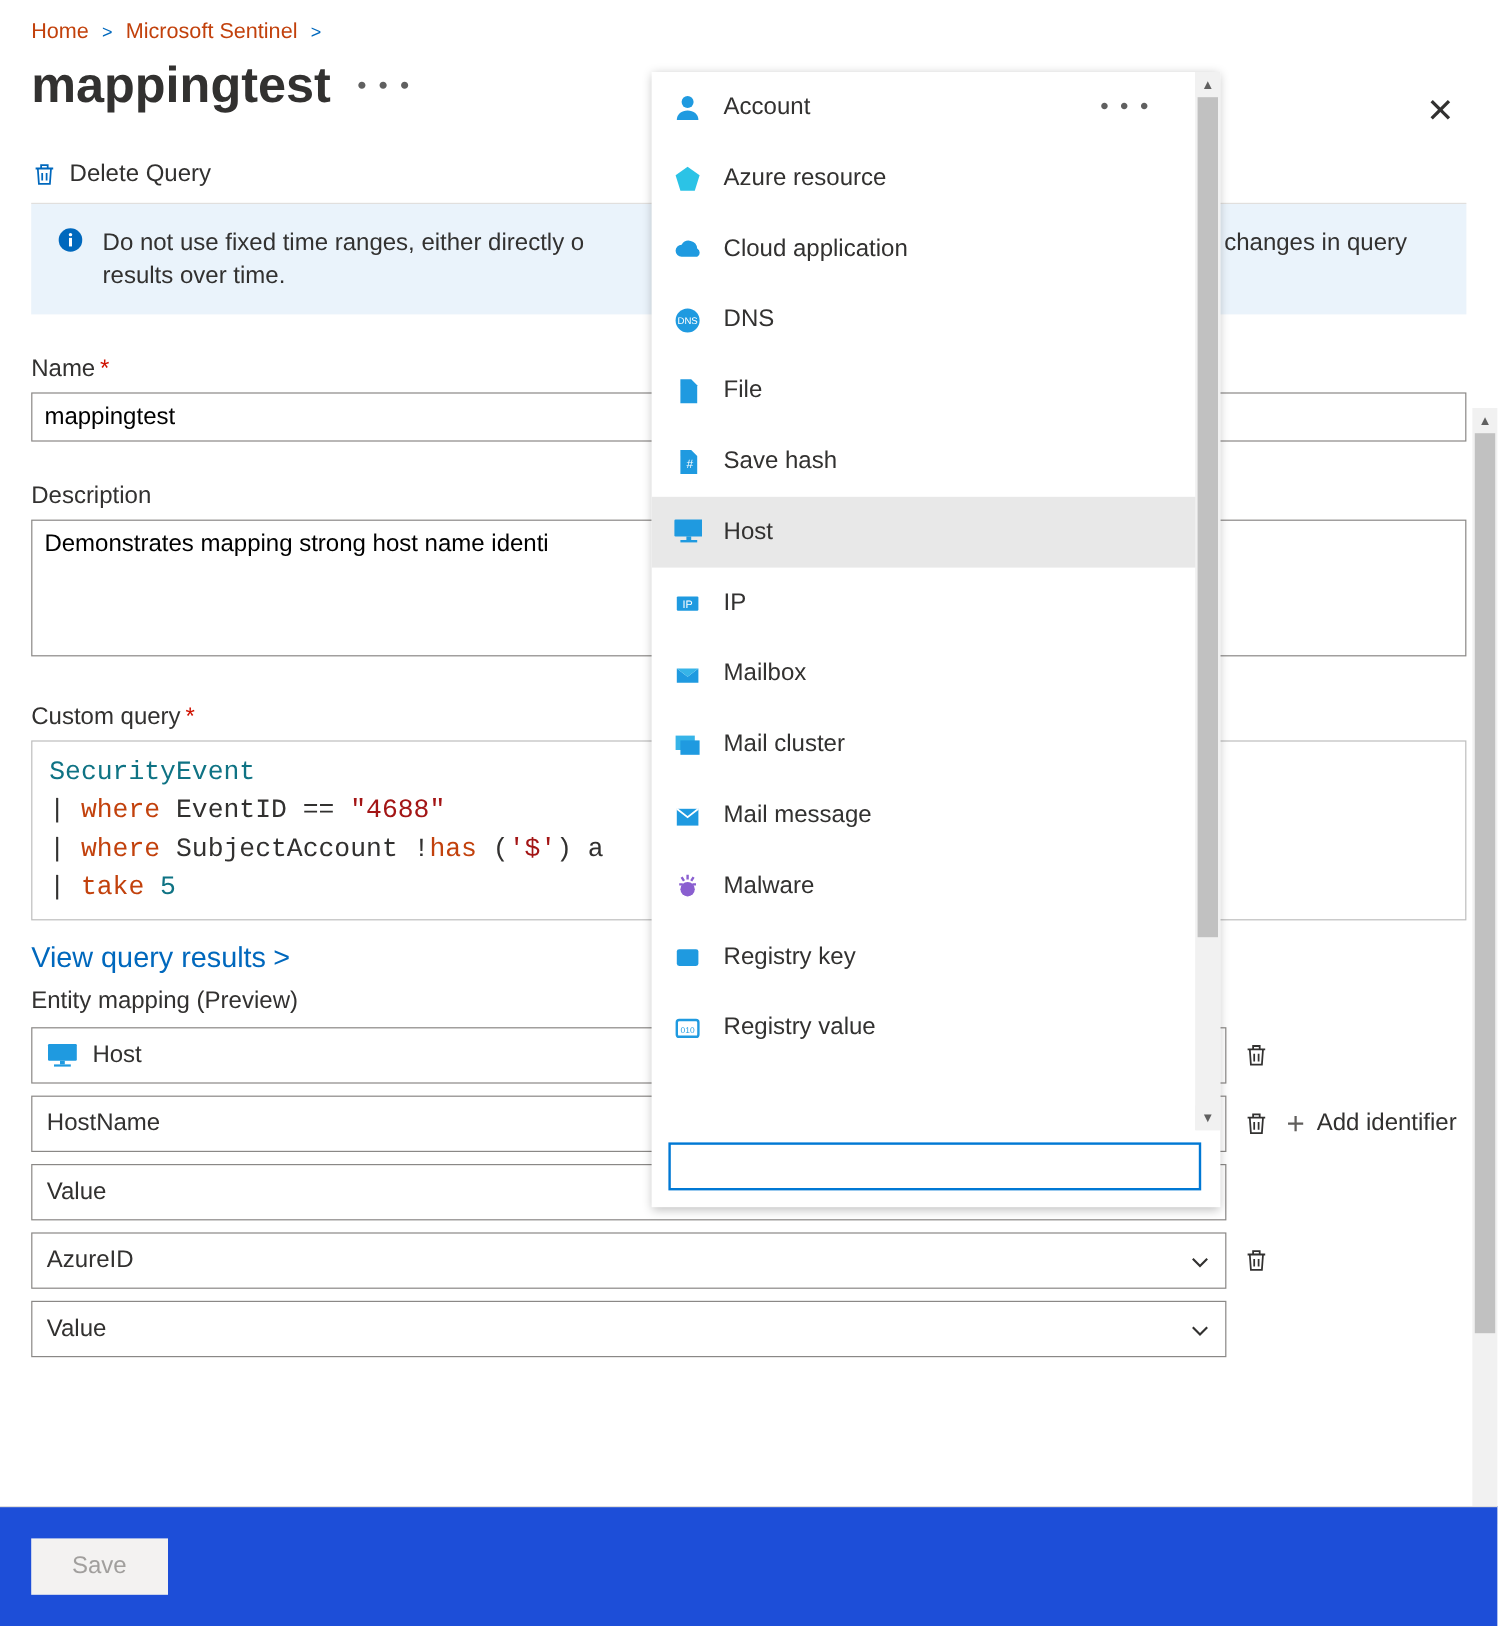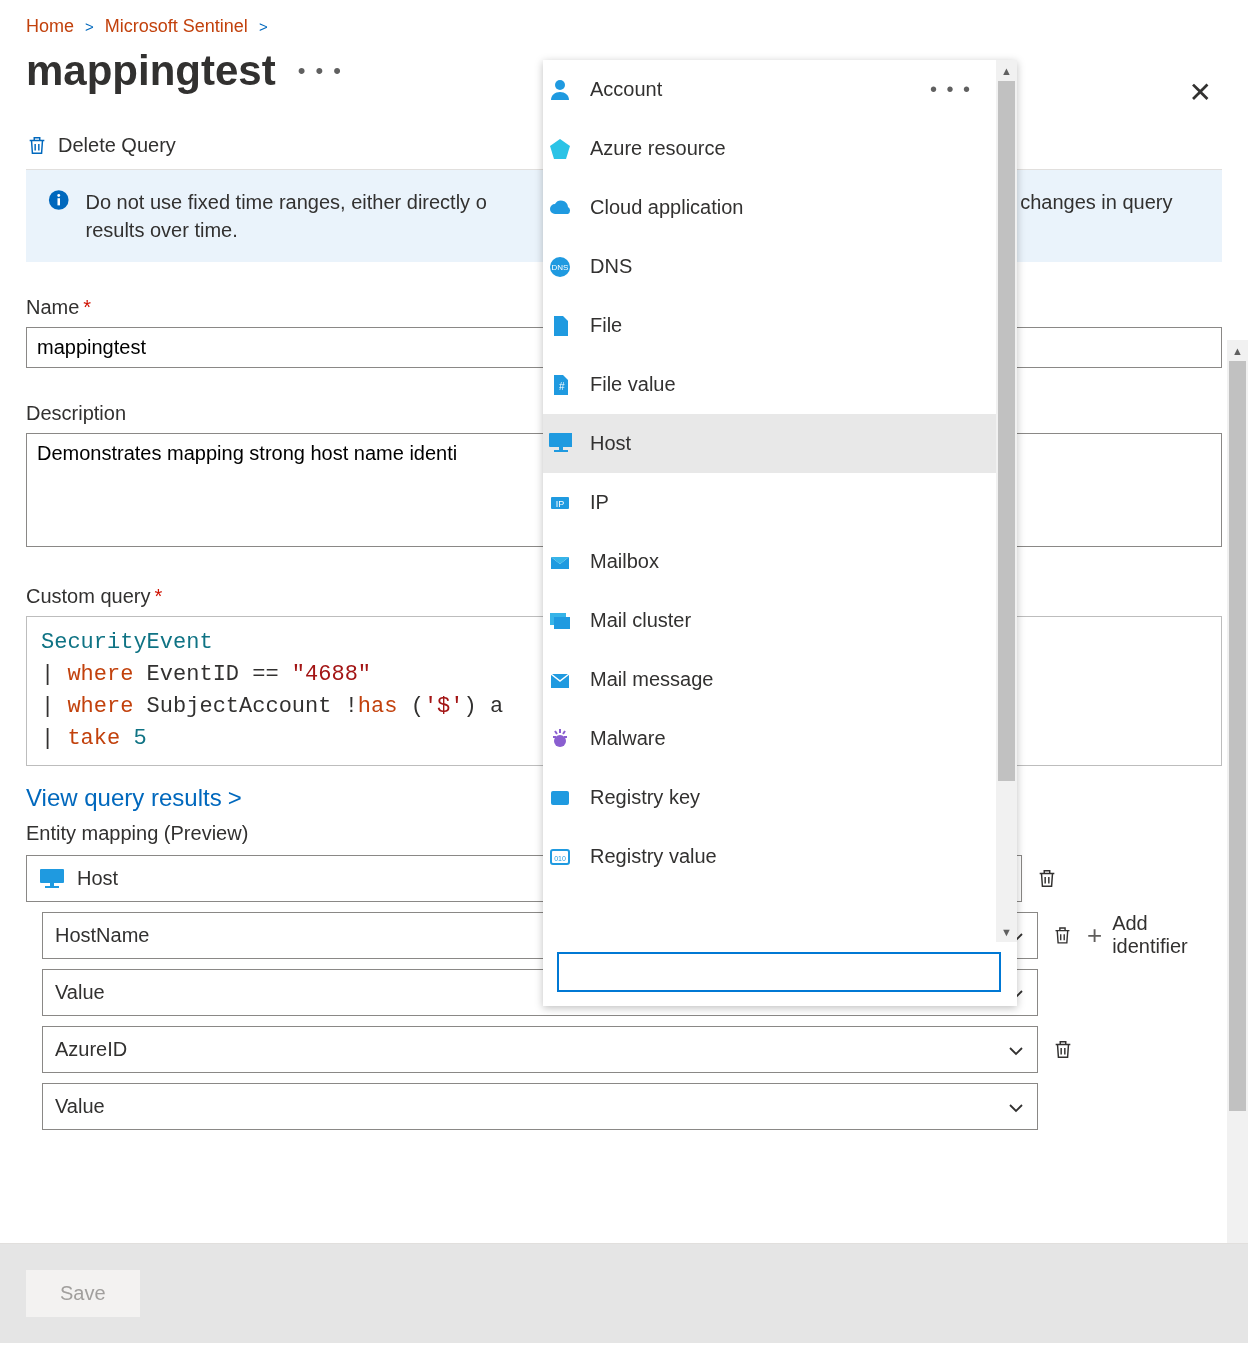--- a/index.html
+++ b/index.html
@@ -36,53 +36,53 @@
   .kw-str  { color:#a31515; }
 
   .link { color:#0068bd; font-size:24px; margin-top:18px; display:inline-block; cursor:pointer; }
   .link .chev { margin-left:6px; }
 
   .section-h { font-size:20px; margin-top:10px; }
 
   .map-row { display:flex; align-items:center; gap:14px; margin-top:10px; }
   .dropdown { flex:0 0 auto; width:996px; border:1px solid #8a8886; height:47px; display:flex; align-items:center; padding:0 12px; font-size:20px; cursor:pointer; justify-content:space-between; }
   .dropdown .dd-left { display:flex; align-items:center; gap:12px; }
-  .dropdown.sub { margin-left:16px; }
+  .dropdown.sub { margin-left:0; }
   .add-id { display:flex; align-items:center; gap:10px; font-size:20px; color:#323130; cursor:pointer; }
 
   
   svg { display:block; }
   .icon-trash { width:22px; height:24px; stroke:#323130; cursor:pointer; }
   .icon-chev-down { width:18px; height:18px; }
   .icon-host { width:26px; height:20px; }
   .icon-info { width:24px; height:24px; }
   .plus { font-size:26px; font-weight:300; color:#605e5c; }
 
   
   .dd-panel { position:absolute; top:60px; left:543px; width:474px; background:#fff; box-shadow:0 2px 8px rgba(0,0,0,0.25); z-index:50; }
   .dd-list-wrap { position:relative; height:882px; overflow:hidden; }
   .dd-list { padding:0; margin:0; list-style:none; }
-  .dd-item { display:flex; align-items:center; gap:18px; height:59px; padding:0 5px; font-size:20px; cursor:pointer; }
+  .dd-item { display:flex; align-items:center; gap:18px; height:59px; padding:0 18px; font-size:20px; cursor:pointer; }
   .dd-item.highlight { background:#e8e8e8; }
   .dd-item .ico { width:24px; height:24px; display:flex; align-items:center; justify-content:center; }
   .dd-item-dots { font-size:20px; color:#606060; margin-left:auto; margin-right:40px; letter-spacing:2px; }
   .dd-fake-scroll { position:absolute; right:0; top:0; width:21px; height:100%; background:#f1f1f1; }
   .dd-fake-scroll .up, .dd-fake-scroll .dn { position:absolute; left:0; width:21px; height:21px; background:#f1f1f1; display:flex; align-items:center; justify-content:center; font-size:11px; color:#606060; }
   .dd-fake-scroll .up { top:0; }
   .dd-fake-scroll .dn { bottom:0; }
   .dd-fake-scroll .thumb { position:absolute; left:2px; top:21px; width:17px; height:700px; background:#c1c1c1; }
   .dd-search-row { padding:10px 14px 14px 14px; display:flex; }
   .dd-search { width:444px; height:40px; border:2px solid #0078d4; outline:none; font-size:20px; padding:0 10px; }
 
   .page-scroll { position:absolute; right:0; top:340px; width:21px; height:930px; background:#f1f1f1; }
   .page-scroll .up,.page-scroll .dn{position:absolute;left:0;width:21px;height:21px;display:flex;align-items:center;justify-content:center;font-size:11px;color:#606060;}
   .page-scroll .up{top:0}.page-scroll .dn{bottom:0}
   .page-scroll .thumb{position:absolute;left:2px;top:21px;width:17px;height:750px;background:#c1c1c1;}
 
-  .footer { position:absolute; left:0; right:0; bottom:12px; height:100px; border-top:1px solid #e1dfdd; display:flex; align-items:center; padding:0 26px; background:#e5e5e5; }
+  .footer { position:absolute; left:0; right:0; bottom:0; height:100px; border-top:1px solid #e1dfdd; display:flex; align-items:center; padding:0 26px; background:#1d4ed8; }
   .save-btn { background:#f3f2f1; color:#a19f9d; border:none; padding:12px 34px; font-size:20px; cursor:not-allowed; }
 </style>
 </head>
 <body>
 
 <svg width="0" height="0" style="position:absolute">
   <defs>
     <g id="i-trash">
         <path d="M4 7h16M9 7V4h6v3M6 7l1 14h10l1-14M10 11v7M14 11v7" fill="none" stroke="currentColor" stroke-width="1.6"></path>
       </g>
@@ -319,21 +319,21 @@
             </svg>
           </span>
           <span>File</span>
         </li>
         <li class="dd-item">
           <span class="ico">
             <svg viewBox="0 0 24 24" width="24" height="24">
               <use href="#i-filehash"></use>
             </svg>
           </span>
-          <span>File value</span>
+          <span>Save hash</span>
         </li>
         <li class="dd-item highlight">
           <span class="ico">
             <svg viewBox="0 0 24 24" width="24" height="24">
               <use href="#i-host"></use>
             </svg>
           </span>
           <span>Host</span>
         </li>
         <li class="dd-item">

